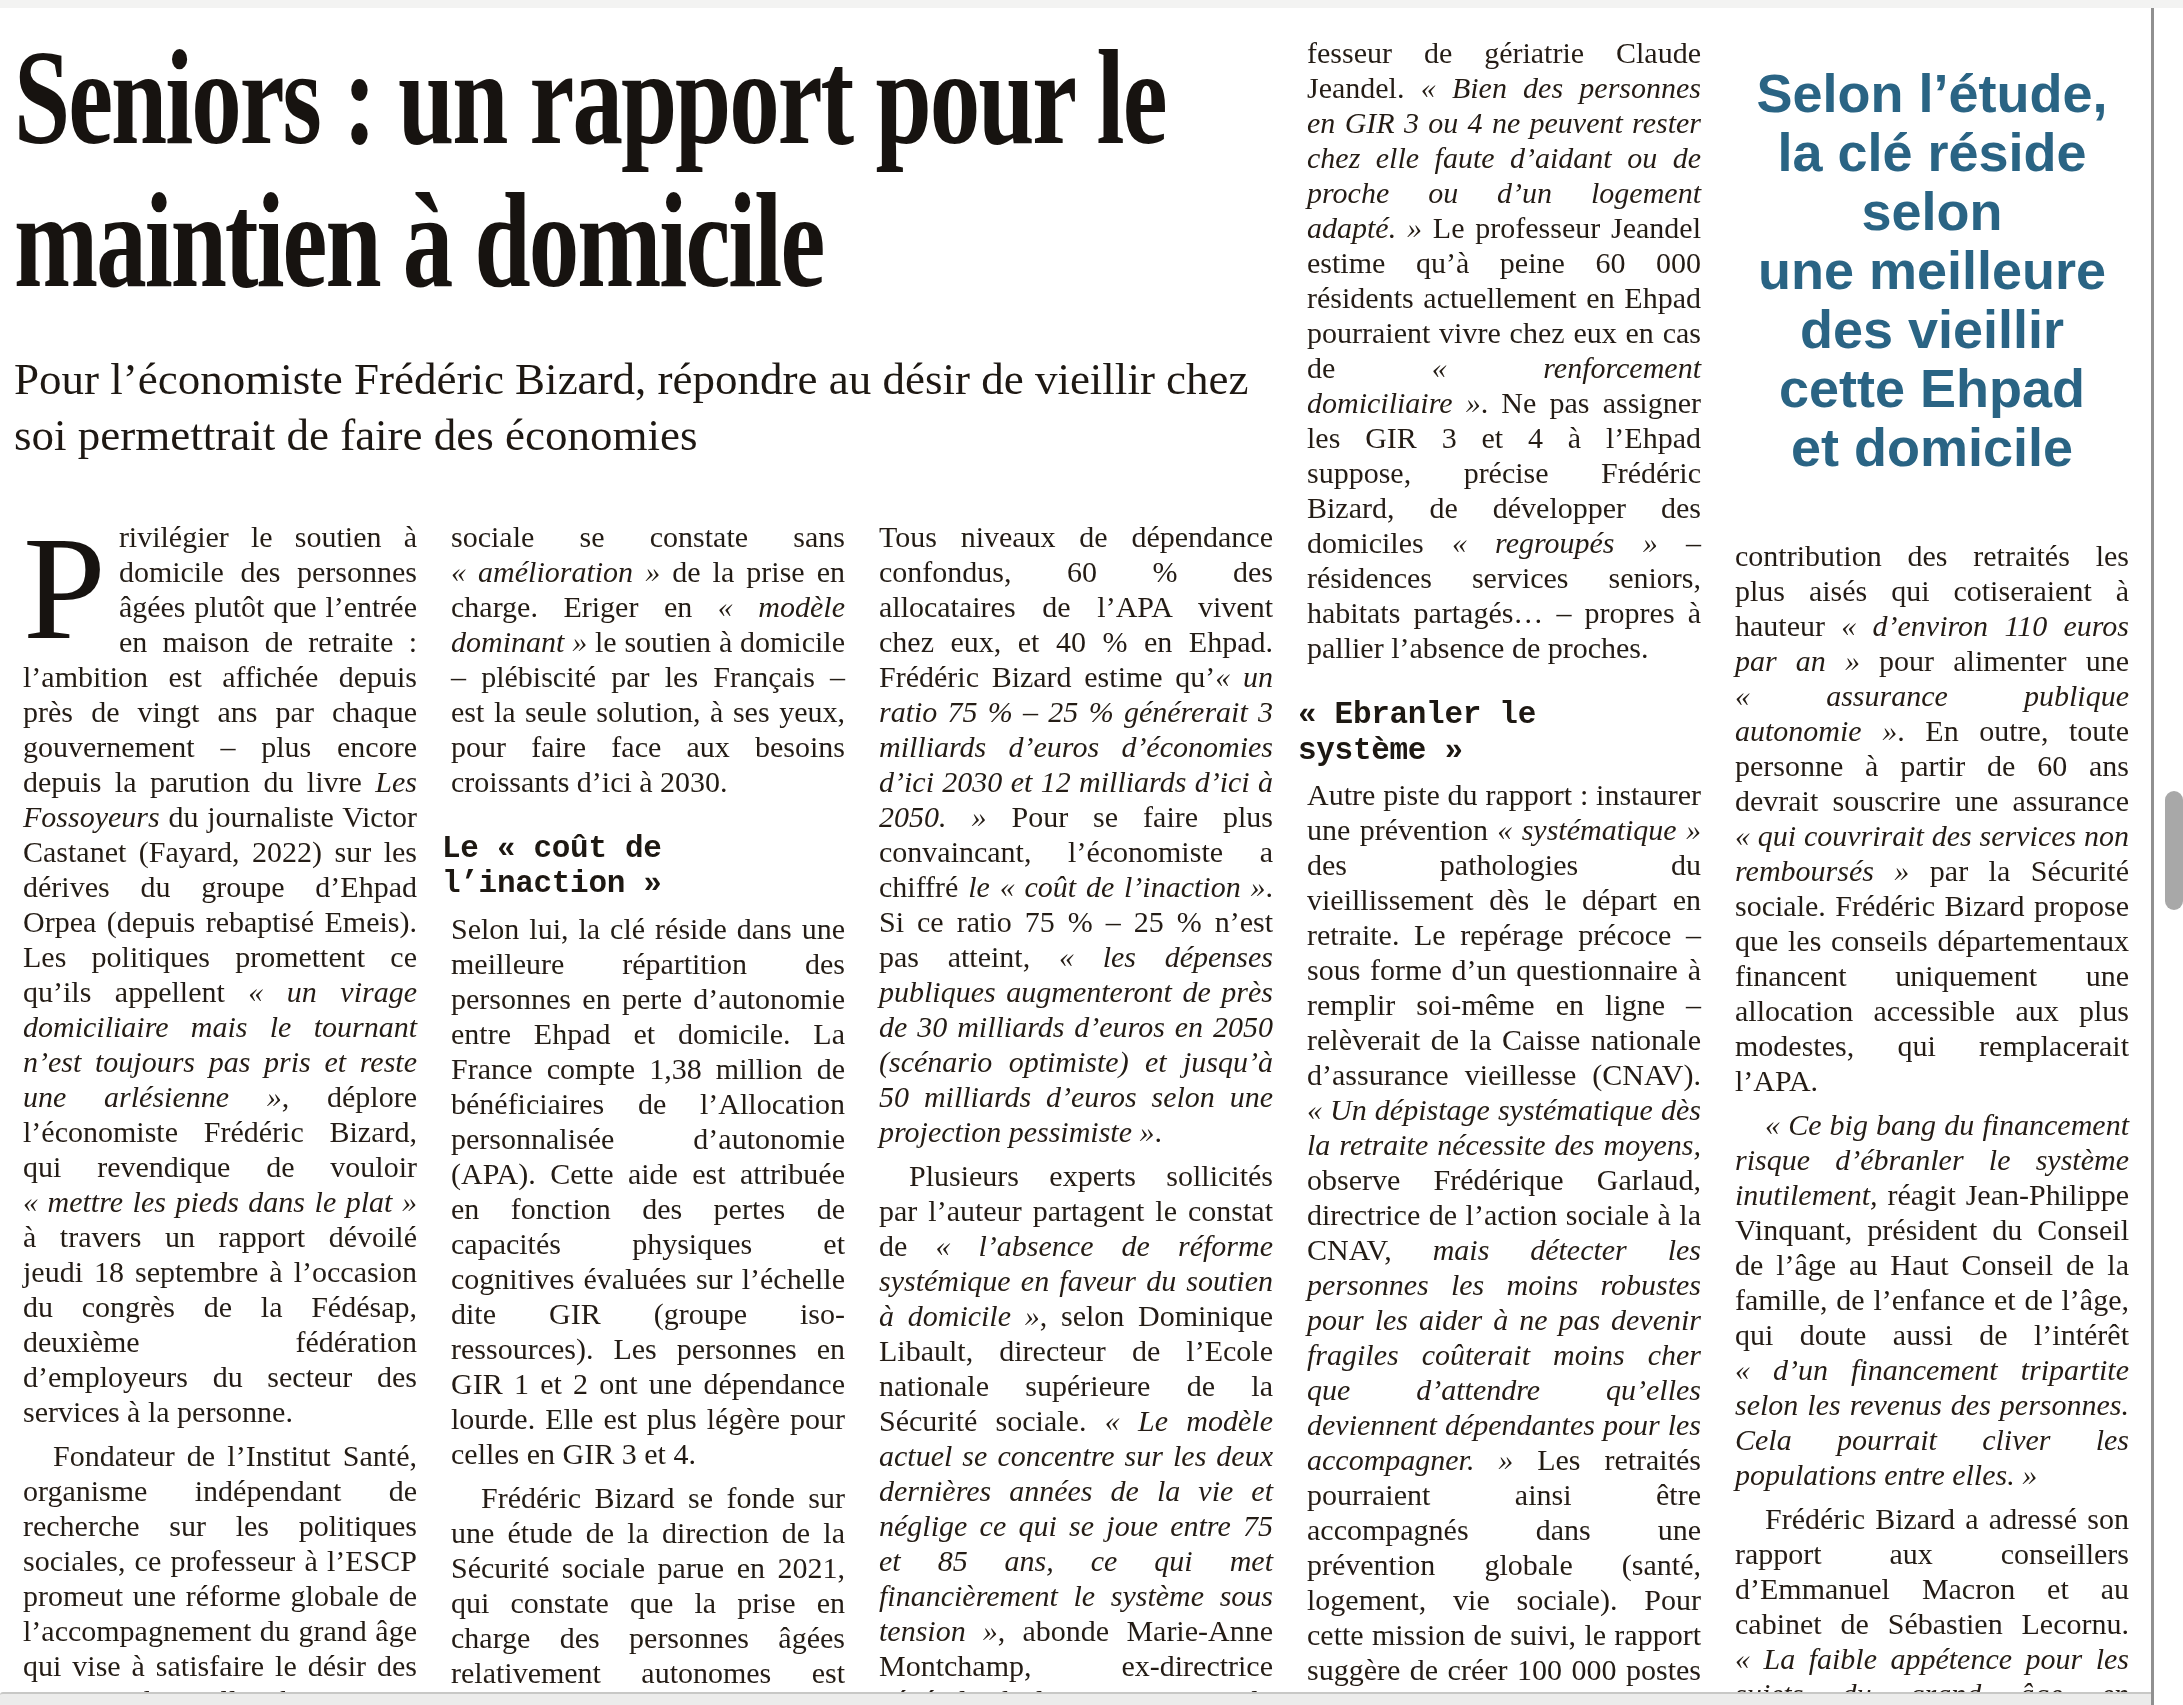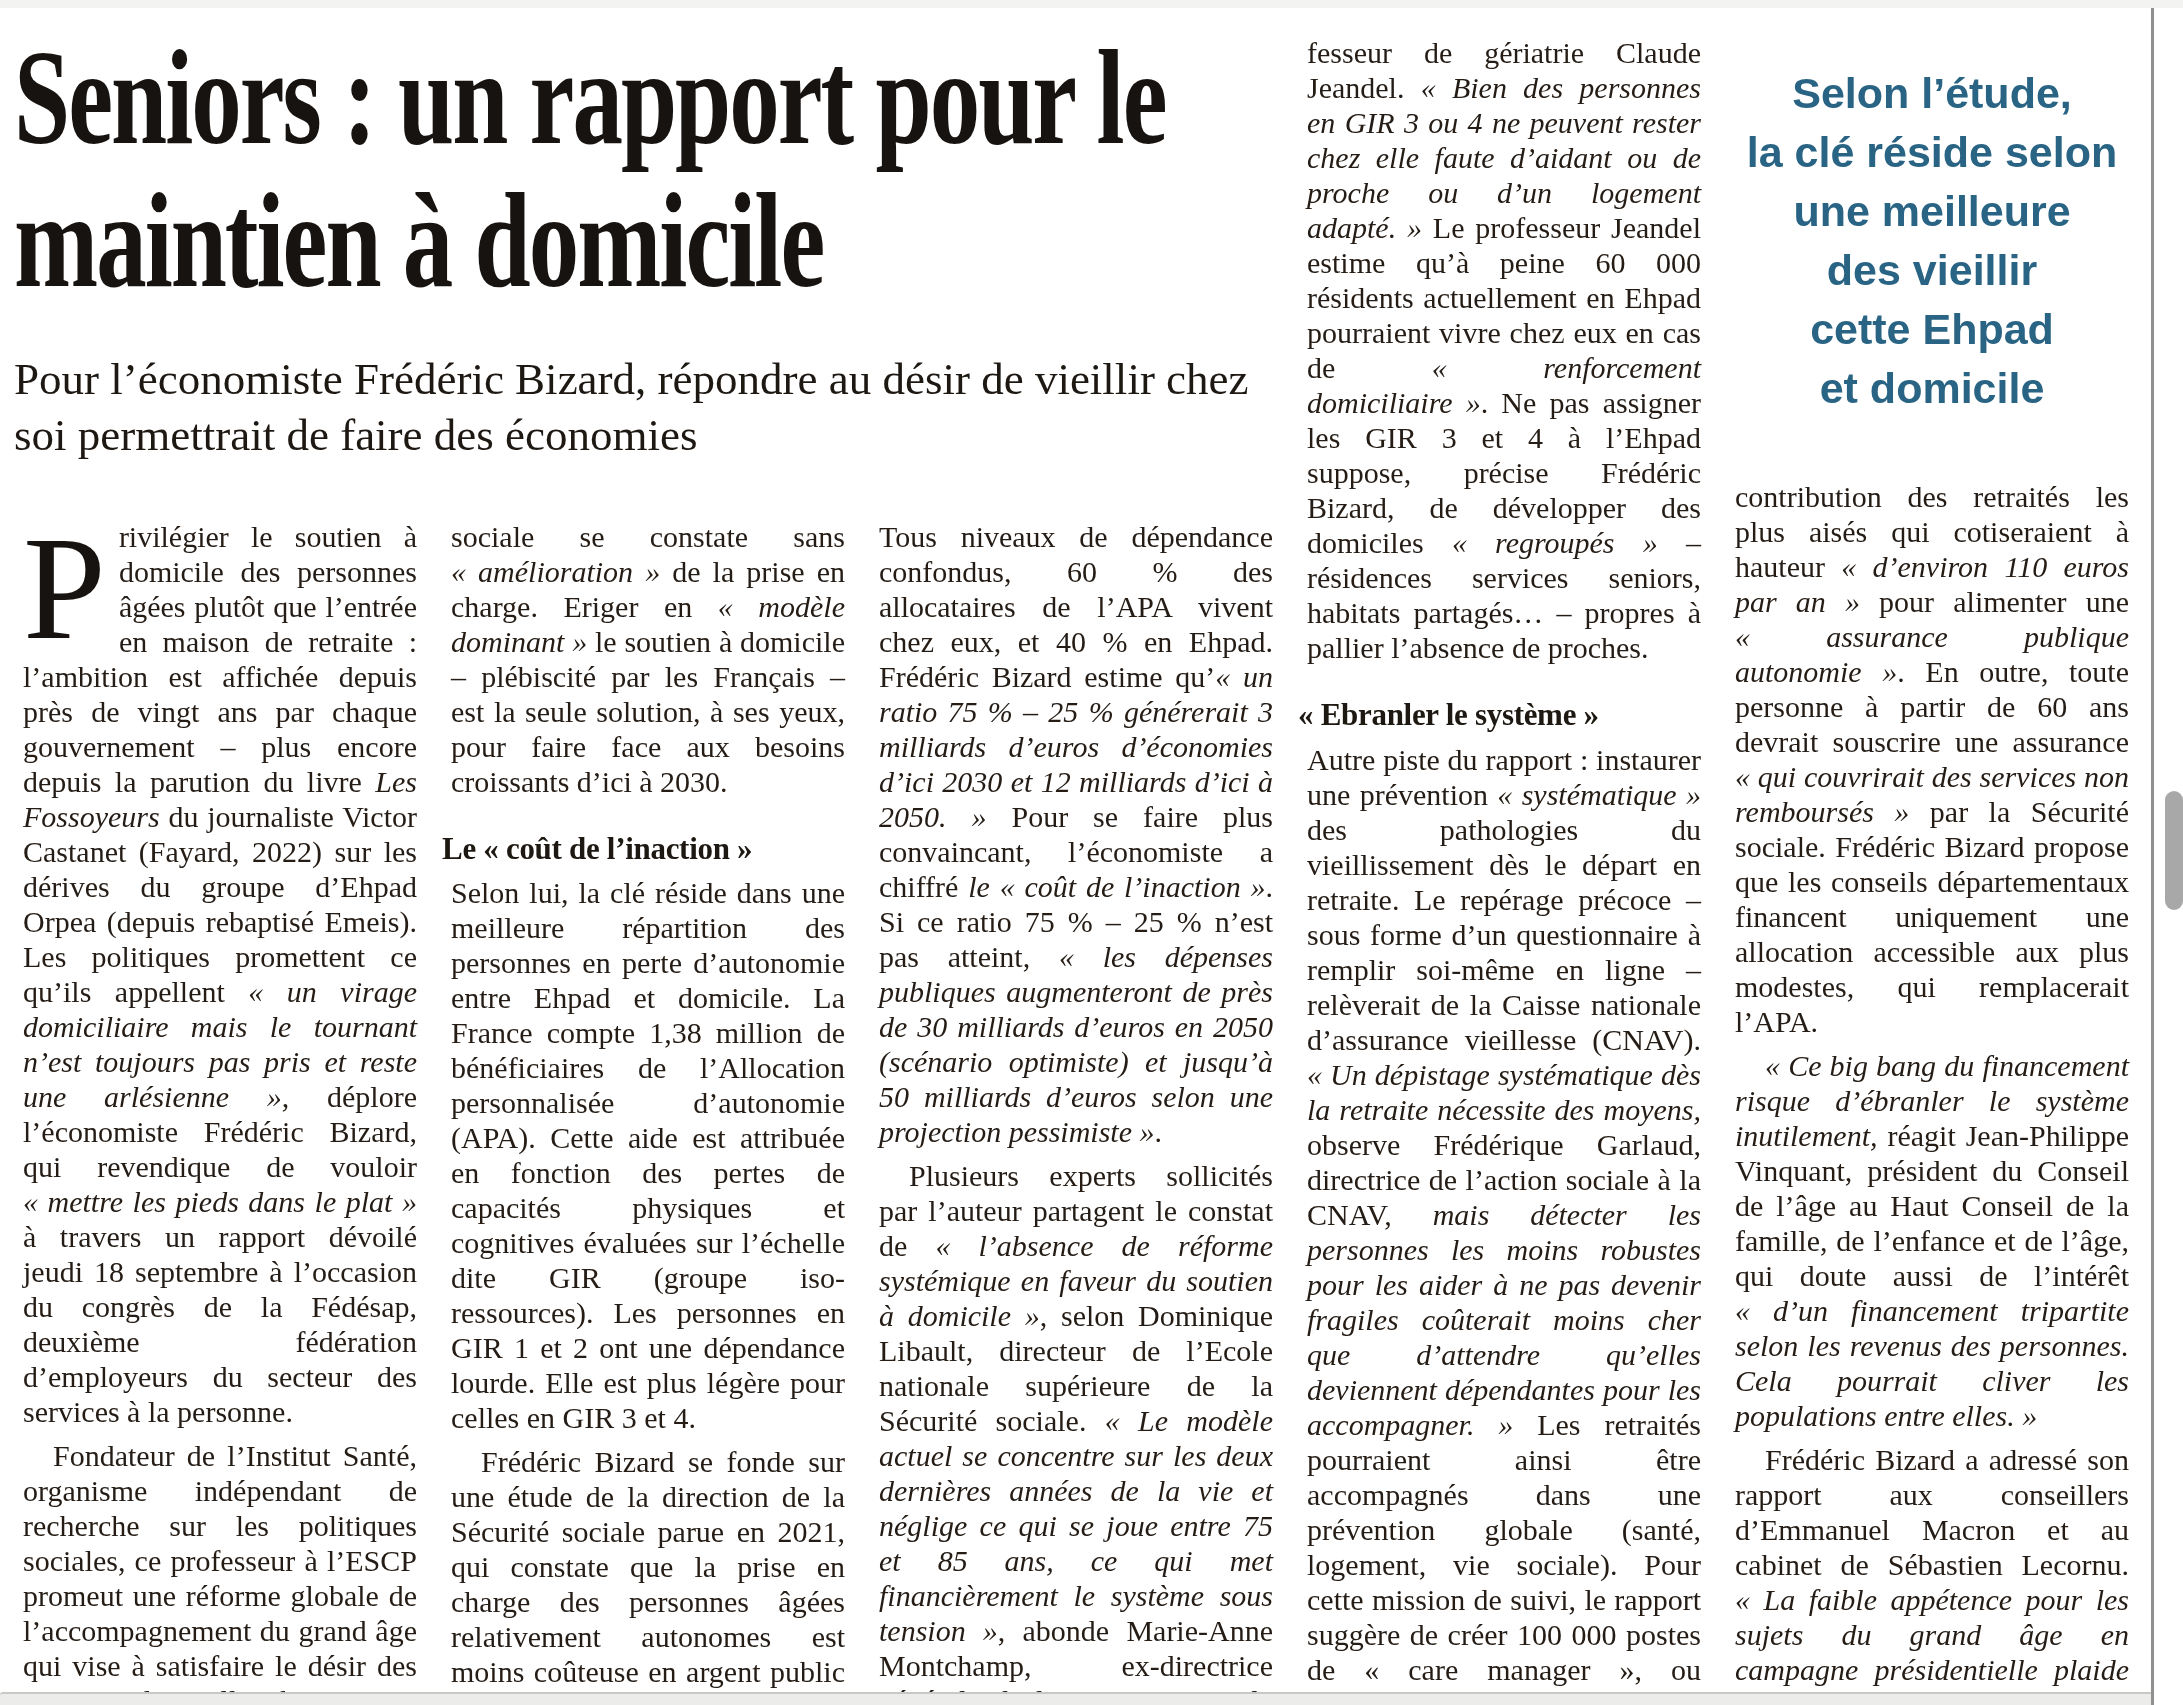--- a/index.html
+++ b/index.html
@@ -28,25 +28,25 @@
   }
   .cols3{display:flex;gap:16px}
   .col{width:412px;flex:0 0 auto;font-size:30px;line-height:35px;text-align:justify}
   p.para{margin:9px;text-align:justify}
   p.indent{text-indent:30px}
   .it{font-style:italic}
   .dropcap{
     float:left;font-size:149px;line-height:0.72;padding:15px 13px 6px 0;color:#171310;
   }
   h3.crosshead{
-    font-family:Liberation Serif, serif;font-weight:700;font-size:31px;
+    font-family:Liberation Mono, monospace;font-weight:700;font-size:31px;
     margin:32px 0 8px 0;letter-spacing:-0.3px;color:#1d1812;text-align:left;line-height:1.15;
   }
   .pullquote{
-    font-family:"Liberation Sans",sans-serif;font-weight:700;font-size:43px;line-height:59px;
+    font-family:"Liberation Sans",sans-serif;font-weight:700;font-size:54px;line-height:59px;
     color:var(--blue);text-align:center;padding:38px 0 52px 0;
   }
   .v-rule{position:absolute;top:8px;bottom:0;left:2151px;width:3px;background:var(--rule)}
   .scroll-thumb{position:absolute;left:2165px;top:791px;width:18px;height:119px;background:var(--thumb);border-radius:9px;cursor:default}
 </style>
 </head>
 <body>
 
 <div class="screen">
   <div class="top-strip"></div>

